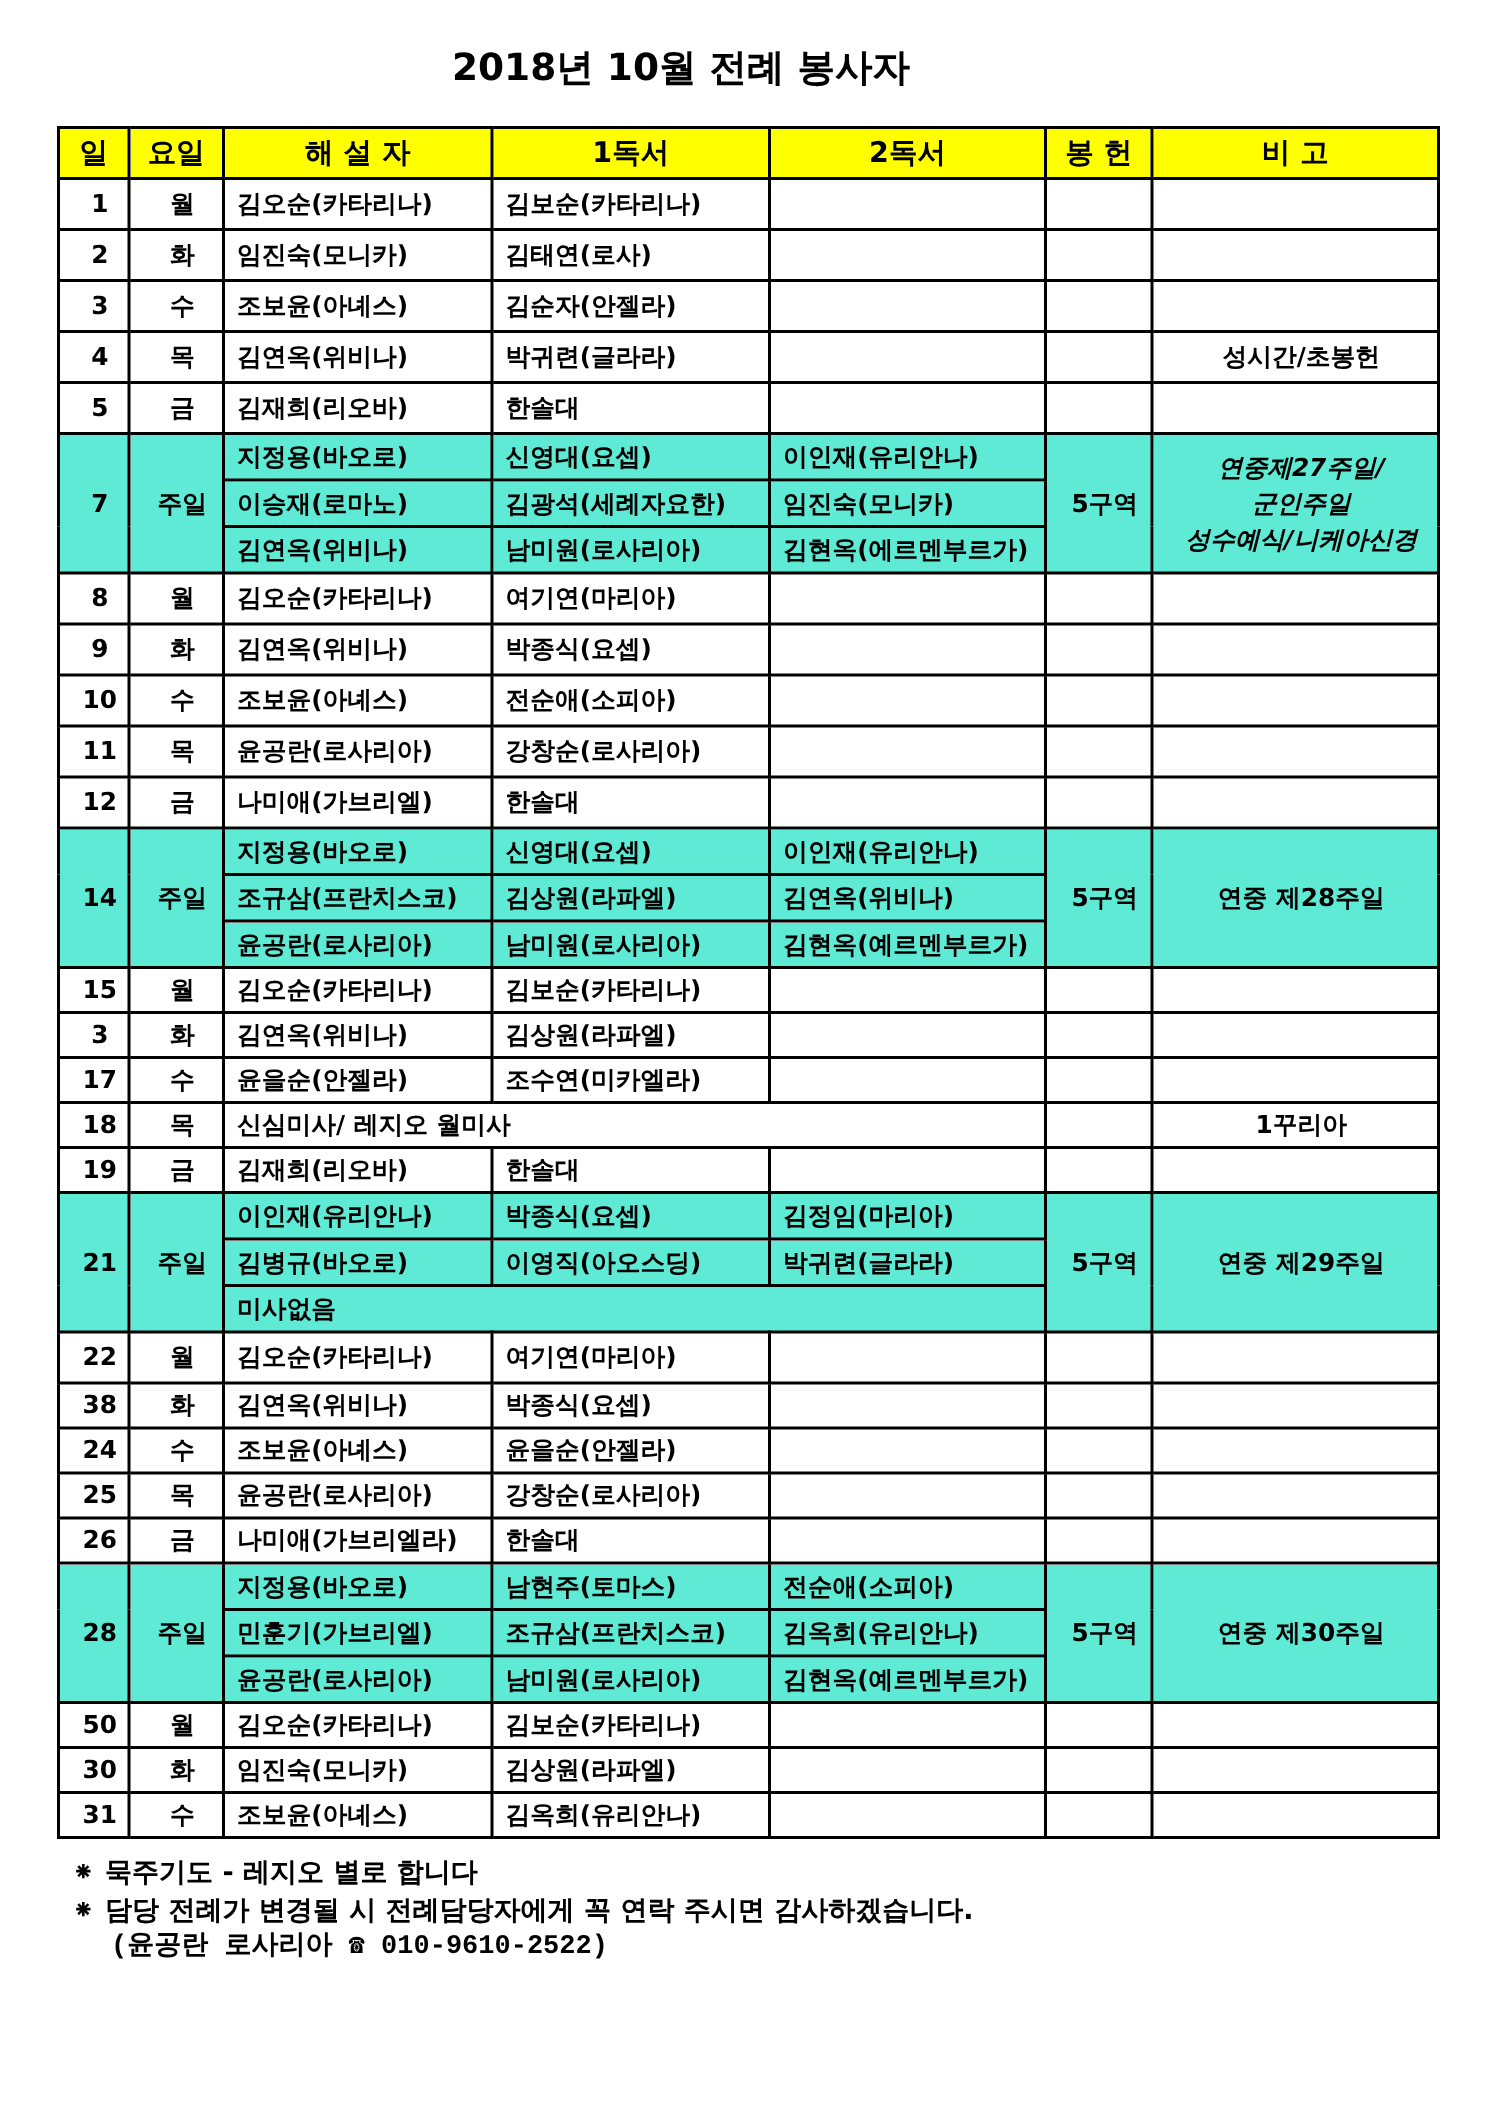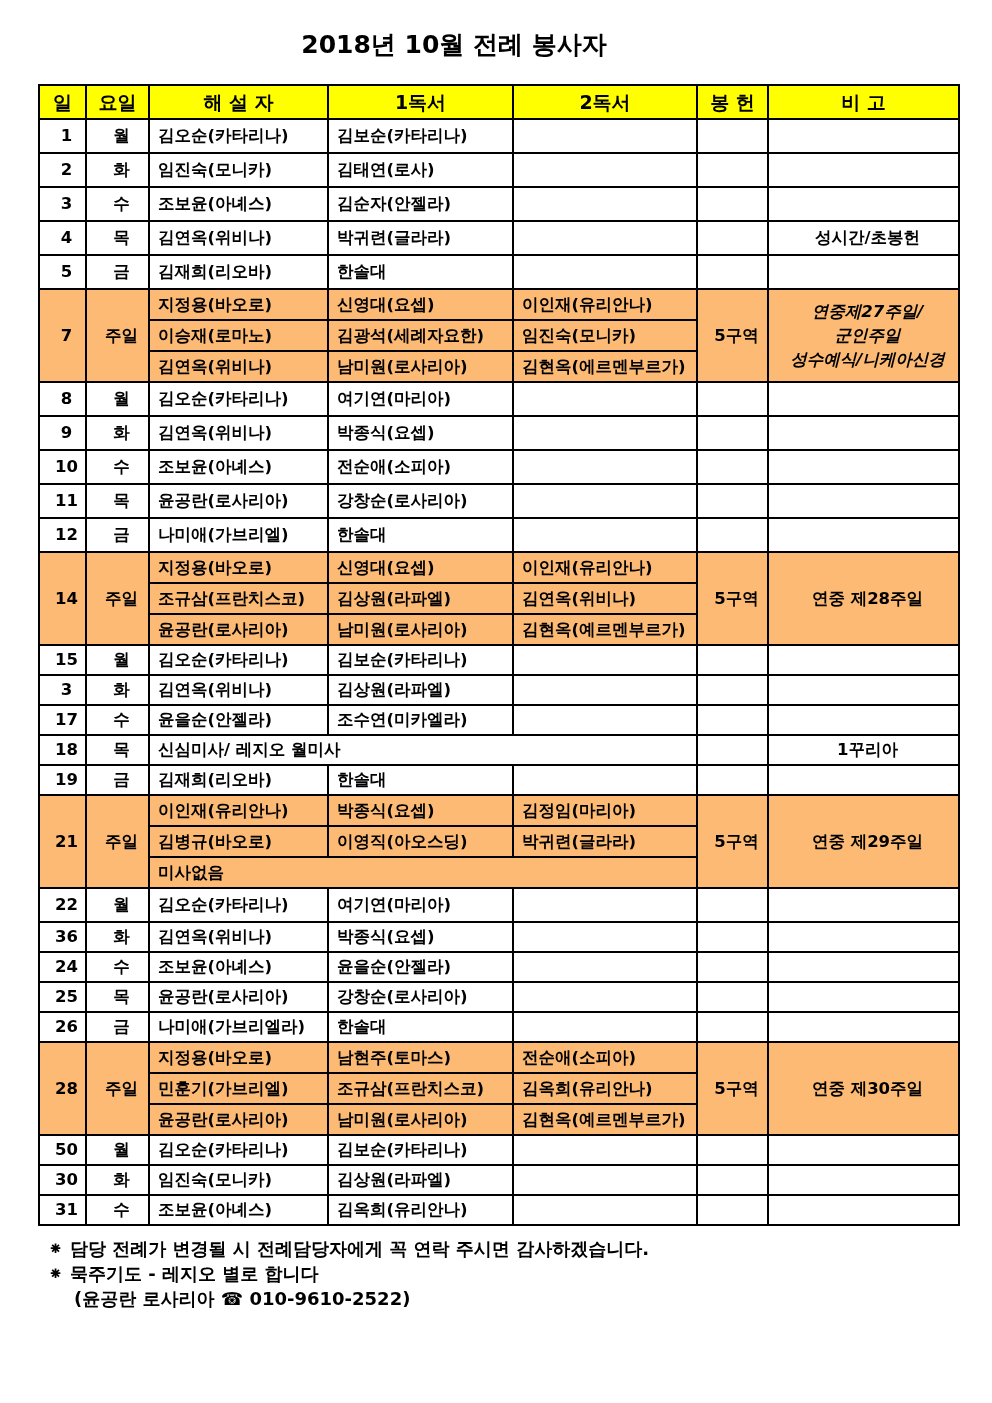--- a/index.html
+++ b/index.html
@@ -4,27 +4,27 @@
 <style>
   html, body { margin: 0; padding: 0; background: #ffffff; }
   body { width: 992px; height: 1403px; position: relative; font-family: "DejaVu Sans", "Liberation Sans", sans-serif; color: #000; }
   .title { position: absolute; top: 28px; left: 0; width: 908px; text-align: center; font-size: 25px; font-weight: bold; letter-spacing: 0px; }
   table.sched { position: absolute; left: 38px; top: 84px; border-collapse: collapse; table-layout: fixed; width: 920px; }
   table.sched td, table.sched th { border: 2px solid #000; padding: 0 0 0 8px; font-size: 16.5px; font-weight: bold; white-space: nowrap; overflow: hidden; height: 30px; line-height: 30px; }
   table.sched th { background: #ffff00; text-align: center; padding: 0; font-size: 19px; height: 32px; line-height: 32px; }
   td.c { text-align: center; padding: 0; }
   tr.single td { height: 32px; line-height: 32px; }
   tr.sm td { height: 28px; line-height: 28px; }
-  tr.sun td { background: #fdba74; height: 29px; line-height: 29px; }
+  tr.sun td { background: #5eead4; height: 29px; line-height: 29px; }
   td.note-multi { line-height: 24px !important; font-size: 17px; font-style: italic; }
   td.note-big { font-size: 19px; }
   td.small { font-size: 15px; }
   .footer { position: absolute; left: 48px; top: 1236px; font-size: 18px; font-weight: bold; line-height: 25px; }
   .footer .star { display: inline-block; width: 22px; }
-  .footer .indent { padding-left: 26px; }
+  .footer .indent { padding-left: 26px; font-family: Liberation Mono, monospace; }
 </style>
 </head>
 <body>
 
 <div class="title">2018년 10월 전례 봉사자</div>
 
 <table class="sched">
   <colgroup>
     <col style="width:47px">
       <col style="width:63px">
@@ -248,21 +248,21 @@
     <tr class="single">
       <td class="c">22</td>
       <td class="c">월</td>
       <td>김오순(카타리나)</td>
       <td>여기연(마리아)</td>
       <td></td>
       <td class="c"></td>
       <td class="c"></td>
     </tr>
     <tr class="sm">
-      <td class="c">36</td>
+      <td class="c">38</td>
       <td class="c">화</td>
       <td>김연옥(위비나)</td>
       <td>박종식(요셉)</td>
       <td></td>
       <td class="c"></td>
       <td class="c"></td>
     </tr>
     <tr class="sm">
       <td class="c">24</td>
       <td class="c">수</td>
@@ -336,19 +336,19 @@
       <td>김옥희(유리안나)</td>
       <td></td>
       <td class="c"></td>
       <td class="c"></td>
     </tr>
   </tbody>
 </table>
 
 <div class="footer">
   <div>
-    <span class="star">⁕</span><span>담당 전례가 변경될 시 전례담당자에게 꼭 연락 주시면 감사하겠습니다.</span>
+    <span class="star">⁕</span><span>묵주기도 - 레지오 별로 합니다</span>
   </div>
   <div>
-    <span class="star">⁕</span><span>묵주기도 - 레지오 별로 합니다</span>
+    <span class="star">⁕</span><span>담당 전례가 변경될 시 전례담당자에게 꼭 연락 주시면 감사하겠습니다.</span>
   </div>
   <div class="indent">(윤공란 로사리아 ☎ 010-9610-2522)</div>
 </div>
 
 </body></html>

